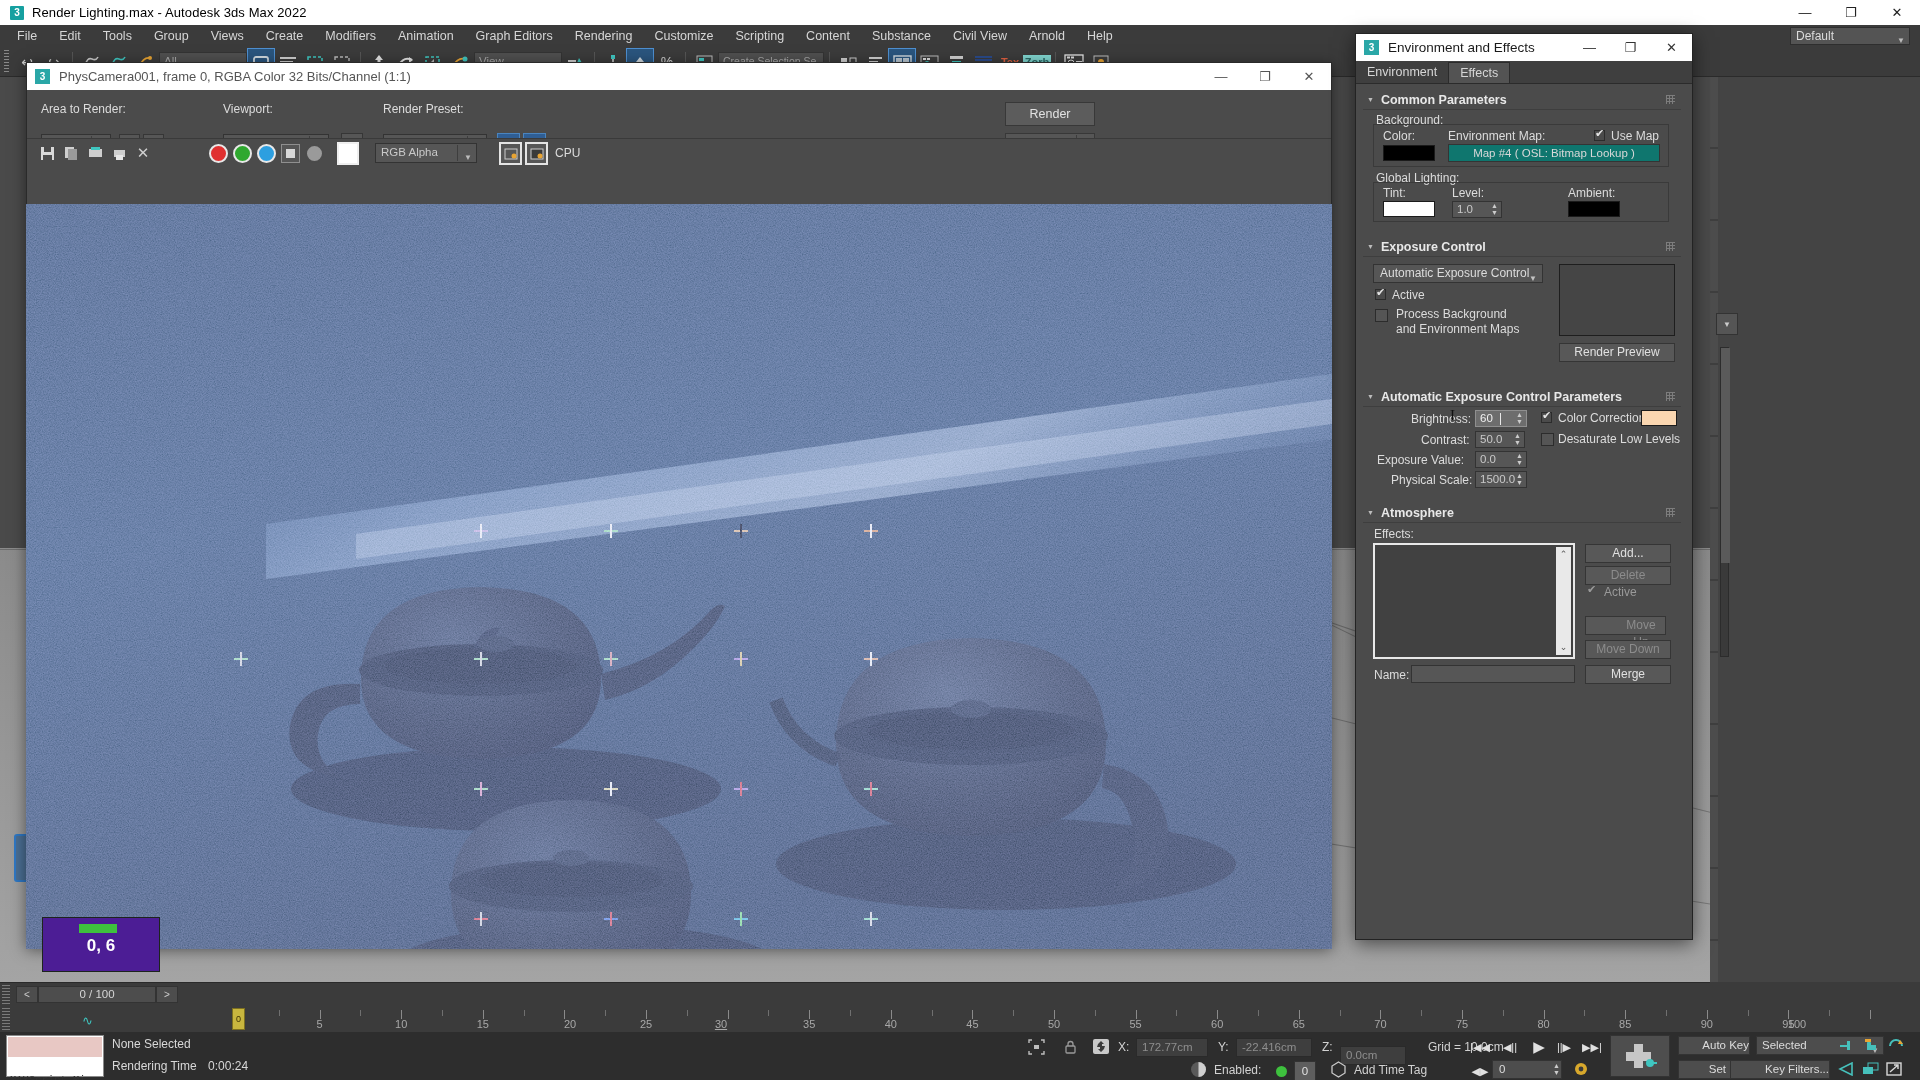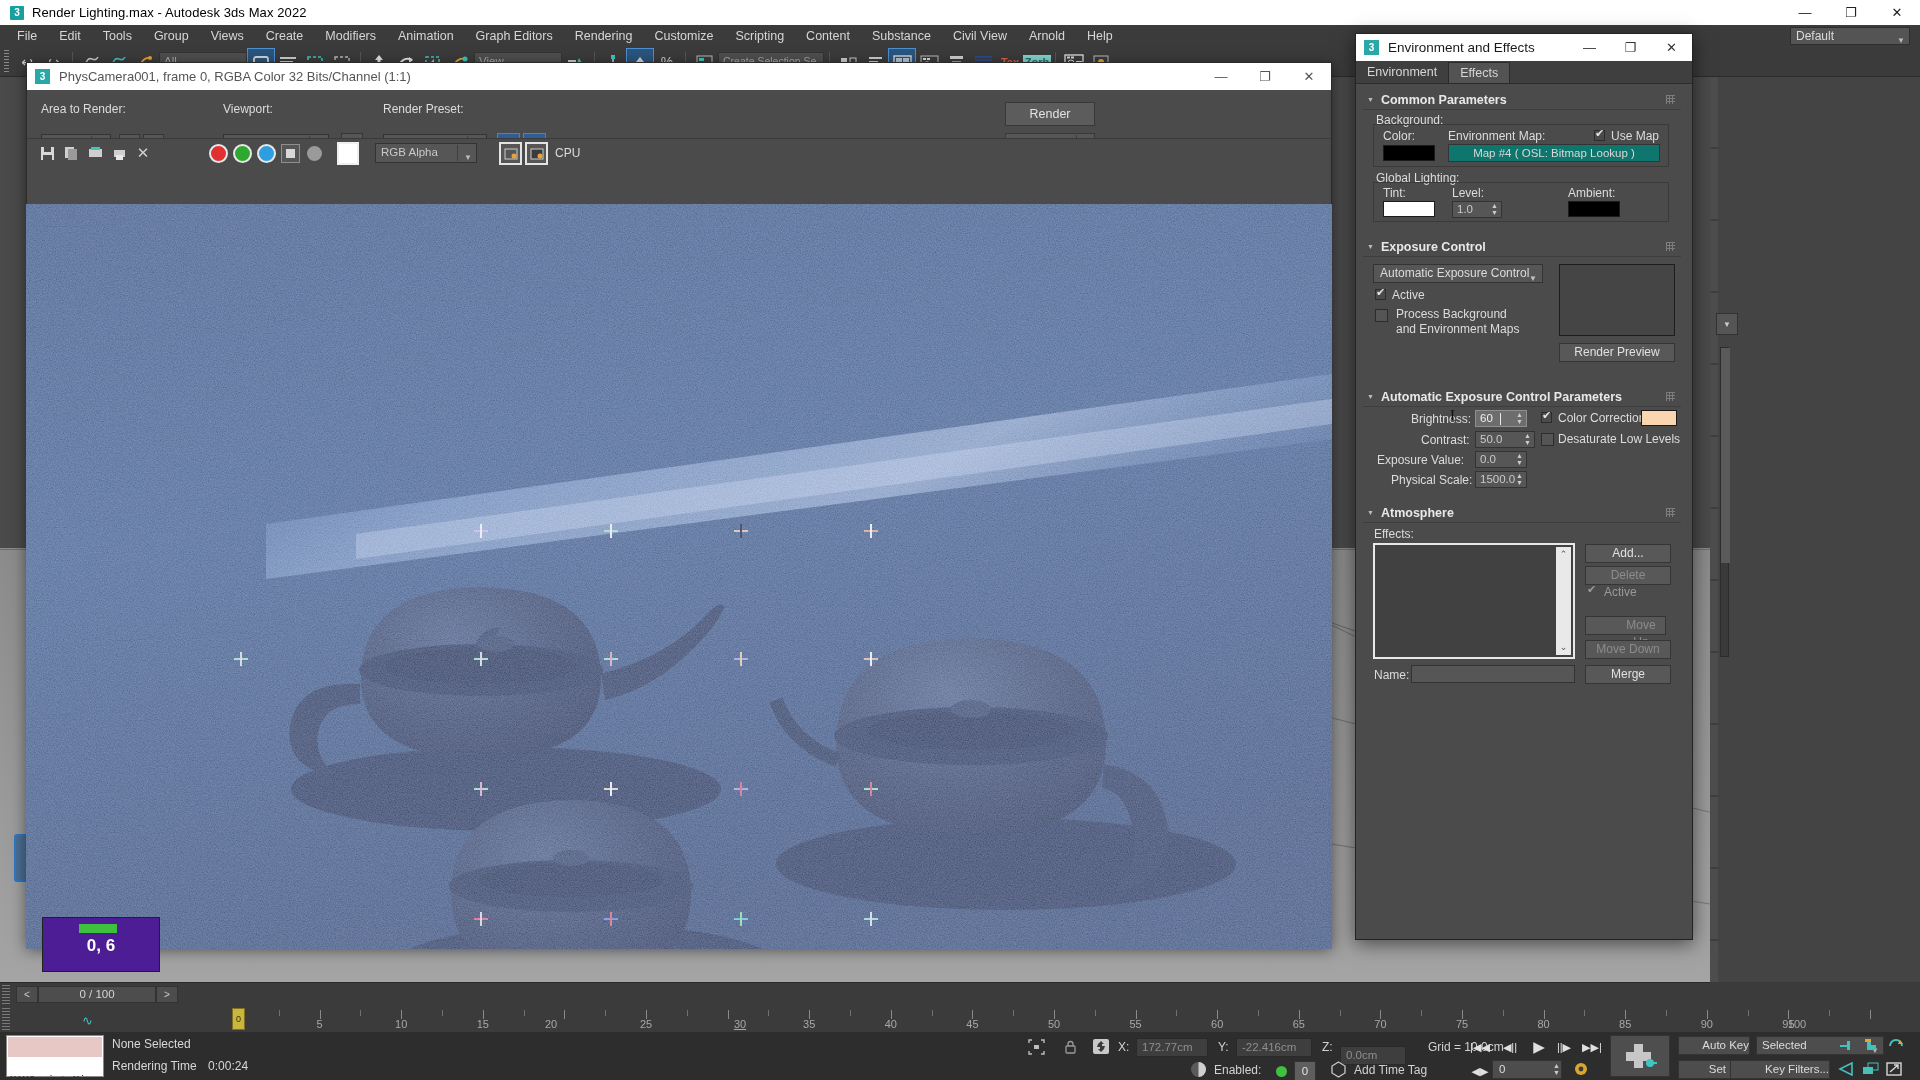--- a/index.html
+++ b/index.html
@@ -760,27 +760,27 @@
         <div class="tick" style="left: 319.6px; height: 9px;"></div>
         <div class="ticklbl" style="left: 319.6px;">5</div>
         <div class="tick" style="left: 360.4px; height: 6px; background: rgb(111, 111, 111);"></div>
         <div class="tick" style="left: 401.2px; height: 9px;"></div>
         <div class="ticklbl" style="left: 401.2px;">10</div>
         <div class="tick" style="left: 442px; height: 6px; background: rgb(111, 111, 111);"></div>
         <div class="tick" style="left: 482.8px; height: 9px;"></div>
         <div class="ticklbl" style="left: 482.8px;">15</div>
         <div class="tick" style="left: 523.6px; height: 6px; background: rgb(111, 111, 111);"></div>
         <div class="tick" style="left: 564.4px; height: 9px;"></div>
-        <div class="ticklbl" style="left: 551px;">20</div>
+        <div class="ticklbl" style="left: 570px;">20</div>
         <div class="tick" style="left: 605.2px; height: 6px; background: rgb(111, 111, 111);"></div>
         <div class="tick" style="left: 646px; height: 9px;"></div>
         <div class="ticklbl" style="left: 646px;">25</div>
         <div class="tick" style="left: 686.8px; height: 6px; background: rgb(111, 111, 111);"></div>
         <div class="tick" style="left: 727.6px; height: 9px;"></div>
-        <div class="ticklbl" style="left: 740px; text-decoration: underline;">30</div>
+        <div class="ticklbl" style="left: 721px; text-decoration: underline;">30</div>
         <div class="tick" style="left: 768.4px; height: 6px; background: rgb(111, 111, 111);"></div>
         <div class="tick" style="left: 809.2px; height: 9px;"></div>
         <div class="ticklbl" style="left: 809.2px;">35</div>
         <div class="tick" style="left: 850px; height: 6px; background: rgb(111, 111, 111);"></div>
         <div class="tick" style="left: 890.8px; height: 9px;"></div>
         <div class="ticklbl" style="left: 890.8px;">40</div>
         <div class="tick" style="left: 931.6px; height: 6px; background: rgb(111, 111, 111);"></div>
         <div class="tick" style="left: 972.4px; height: 9px;"></div>
         <div class="ticklbl" style="left: 972.4px;">45</div>
         <div class="tick" style="left: 1013.2px; height: 6px; background: rgb(111, 111, 111);"></div>
@@ -1021,21 +1021,21 @@
         <div class="spin active" style="left:112px; top:3px; width:52px;">
           <span>60</span>
           <span class="textcursor" style="left:24px; top:2px; height:12px;"></span>
           <span class="sp">▲<br>▼</span>
         </div>
         <div class="cbox on" style="left:178px; top:5px;"></div>
         <div class="lbl" style="left:195px; top:4px;">Color Correction:</div>
         <div class="swatch" style="left:278px; top:3px; width:36px; height:16px; background:#fad6b0;"></div>
 
         <div class="lbl" style="left:58px; top:26px;">Contrast:</div>
-        <div class="spin" style="left:112px; top:24px; width:60px;">
+        <div class="spin" style="left:112px; top:24px; width:50px;">
           <span>50.0</span>
           <span class="sp">▲<br>▼</span>
         </div>
         <div class="cbox" style="left:178px; top:26px; width:13px; height:13px; background:#555;"></div>
         <div class="lbl" style="left:195px; top:25px;">Desaturate Low Levels</div>
 
         <div class="lbl" style="left:14px; top:46px;">Exposure Value:</div>
         <div class="spin" style="left:112px; top:44px; width:52px;">
           <span>0.0</span>
           <span class="sp">▲<br>▼</span>

